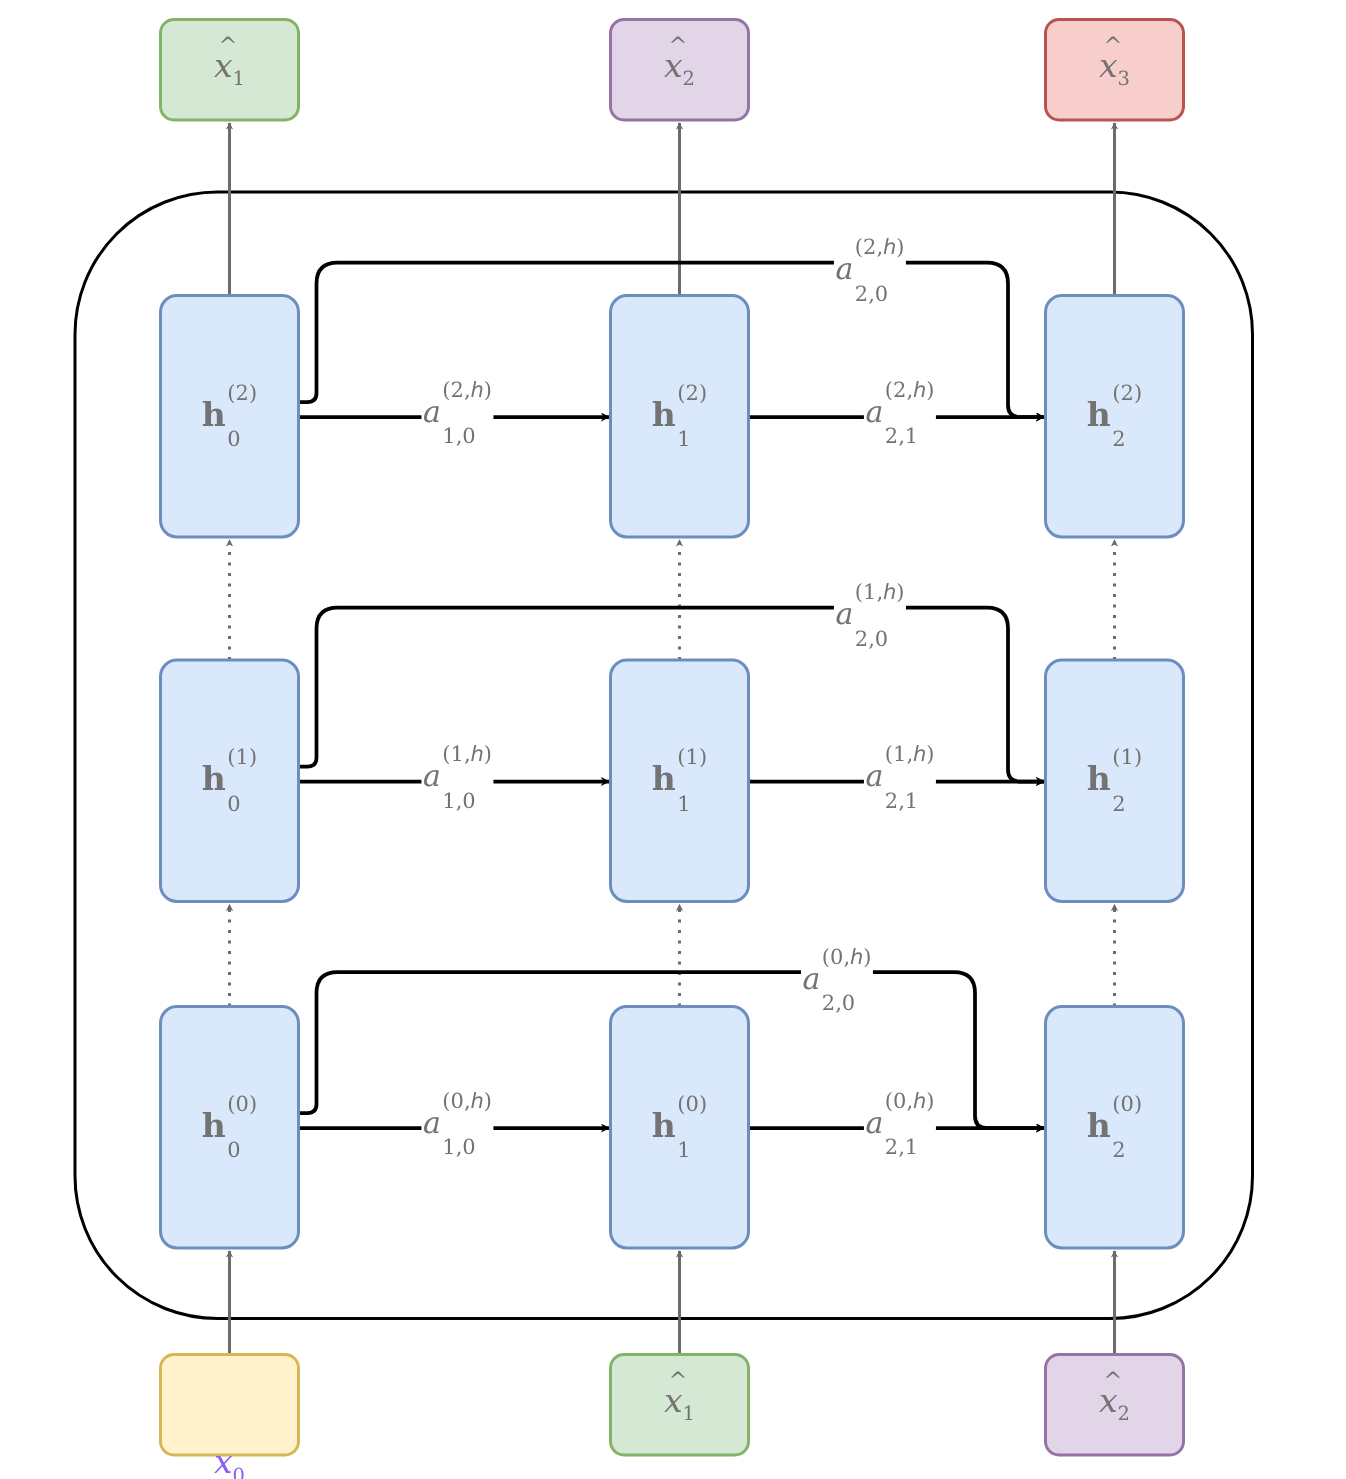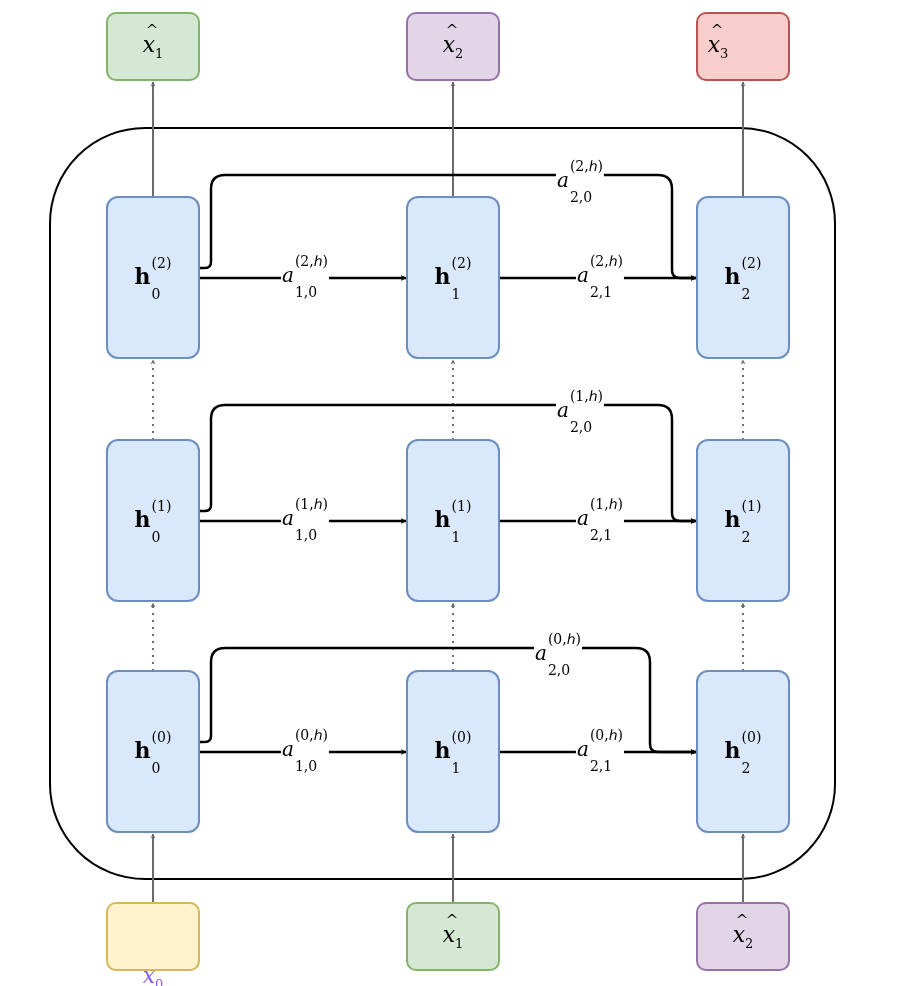--- a/index.html
+++ b/index.html
@@ -1,20 +1,20 @@
 <!DOCTYPE html>
 <html><head>
 <meta charset="utf-8">
 <style>
   html, body { margin:0; padding:0; background:#ffffff; }
   body { width:897px; height:986px; position:relative; overflow:hidden;
          font-family:"DejaVu Serif", serif; }
   svg { position:absolute; left:0; top:0; }
   .lbl { position:absolute; transform:translate(-50%,-50%); white-space:nowrap;
-         font-family:"DejaVu Serif", serif; color:#000000; line-height:1; }
+         font-family:"DejaVu Serif", serif; color:#737373; line-height:1; }
   .node-lbl { font-size:22px; }
   .node-lbl b { font-weight:bold; font-family:"DejaVu Serif", serif; }
   .io-lbl { font-size:22px; font-style:italic; }
   .edge-lbl { font-size:20px; font-style:italic; background:#fff; padding:0 1px; }
   sup, sub { font-style:normal; font-size:13px; }
   .ital { font-style:italic; }
   .stack { display:inline-flex; flex-direction:column; vertical-align:middle; line-height:1; margin-left:1px; }
   .stack .sp { font-size:14px; font-style:normal; }
   .stack .sb { font-size:14px; font-style:normal; margin-top:17px; }
   .hat { position:relative; display:inline-block; }
@@ -76,21 +76,21 @@
       <rect x="697" y="440" width="92" height="161" rx="11" fill="#dae8fc" stroke="#6c8ebf" stroke-width="2"></rect>
       <rect x="107" y="671" width="92" height="161" rx="11" fill="#dae8fc" stroke="#6c8ebf" stroke-width="2"></rect>
       <rect x="407" y="671" width="92" height="161" rx="11" fill="#dae8fc" stroke="#6c8ebf" stroke-width="2"></rect>
       <rect x="697" y="671" width="92" height="161" rx="11" fill="#dae8fc" stroke="#6c8ebf" stroke-width="2"></rect>
     </g>
 </svg>
 
 <div id="labels">
     <div class="lbl io-lbl" style="left: 153px; top: 46.5px;"><span class="hat ital">x</span><sub>1</sub></div>
     <div class="lbl io-lbl" style="left: 453px; top: 46.5px;"><span class="hat ital">x</span><sub>2</sub></div>
-    <div class="lbl io-lbl" style="left: 718px; top: 46.5px;"><span class="hat ital">x</span><sub>3</sub></div>
+    <div class="lbl io-lbl" style="left: 743px; top: 46.5px;"><span class="hat ital">x</span><sub>3</sub></div>
     <div class="lbl io-lbl" style="left: 153px; top: 978px; color: #8b5cf6;"><span class="ital">x</span><sub>0</sub></div>
     <div class="lbl io-lbl" style="left: 453px; top: 936.5px;"><span class="hat ital">x</span><sub>1</sub></div>
     <div class="lbl io-lbl" style="left: 743px; top: 936.5px;"><span class="hat ital">x</span><sub>2</sub></div>
     <div class="lbl node-lbl" style="left: 153px; top: 278px;"><b>h</b><span class="stack">
         <span class="sp">(2)</span>
         <span class="sb">0</span>
       </span></div>
     <div class="lbl node-lbl" style="left: 453px; top: 278px;"><b>h</b><span class="stack">
         <span class="sp">(2)</span>
         <span class="sb">1</span>

